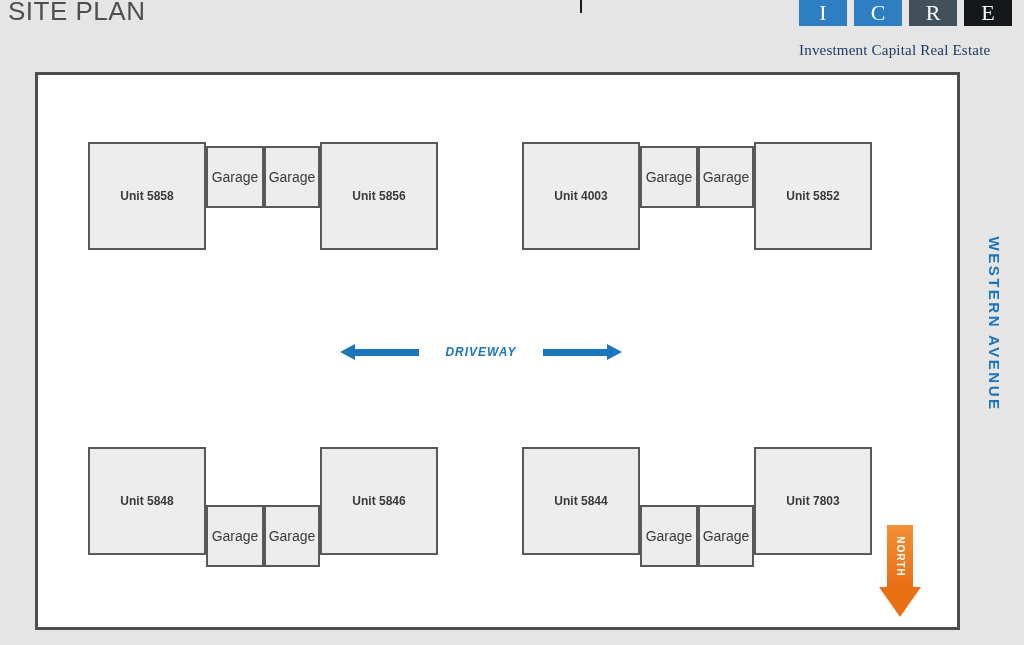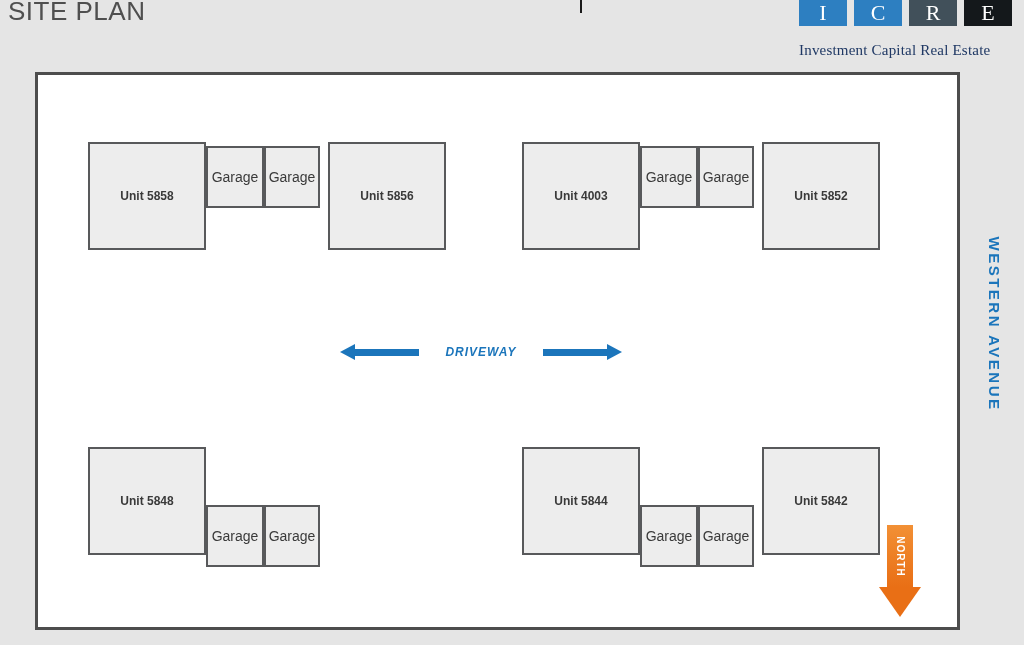--- a/index.html
+++ b/index.html
@@ -31,21 +31,21 @@
   .cluster { position:absolute; width:350px; height:120px; }
   .pos-tl { left:50px;  top:67px; }
   .pos-tr { left:484px; top:67px; }
   .pos-bl { left:50px;  top:372px;text-align:center; }
   .pos-br { left:484px; top:372px; }
 
   .box { position:absolute; box-sizing:border-box; background:#ededed; border:2px solid #58595b;
          display:flex; align-items:center; justify-content:center; color:#3a3a3a; }
   .unit { width:118px; height:108px; top:0; font-weight:bold; font-size:12px; }
   .unit-left  { left:0; }
-  .unit-right { left:240px; }
+  .unit-right { left:232px; }
   .garage { width:58px; height:62px; font-size:14px; }
   .g1 { left:118px; }
   .g2 { left:176px; width:56px; }
   .garages-top .garage    { top:4px; }
   .garages-bottom .garage { bottom:0; }
 
   
   .driveway { position:absolute; left:302px; top:265px; width:282px; height:24px;
               display:flex; align-items:center; justify-content:space-between; }
   .driveway-label { color:#1b75bb; font-weight:bold; font-style:italic; font-size:12px; letter-spacing:1px; }
@@ -135,34 +135,37 @@
     <div class="cluster pos-bl garages-bottom">
       <div class="box unit unit-left">
           <span>Unit 5848</span>
         </div>
       <div class="box garage g1">
           <span>Garage</span>
         </div>
       <div class="box garage g2">
           <span>Garage</span>
         </div>
+      <div class="box unit unit-right">
+          <span>Unit 5846</span>
+        </div>
     </div>
 
     <div class="cluster pos-br garages-bottom">
       <div class="box unit unit-left">
           <span>Unit 5844</span>
         </div>
       <div class="box garage g1">
           <span>Garage</span>
         </div>
       <div class="box garage g2">
           <span>Garage</span>
         </div>
       <div class="box unit unit-right">
-          <span>Unit 5842</span>
+          <span>Unit 7803</span>
         </div>
     </div>
 
     <div class="north">
       <div class="north-shaft">
         <span class="north-text">NORTH</span>
       </div>
       <div class="north-head"></div>
     </div>
 

